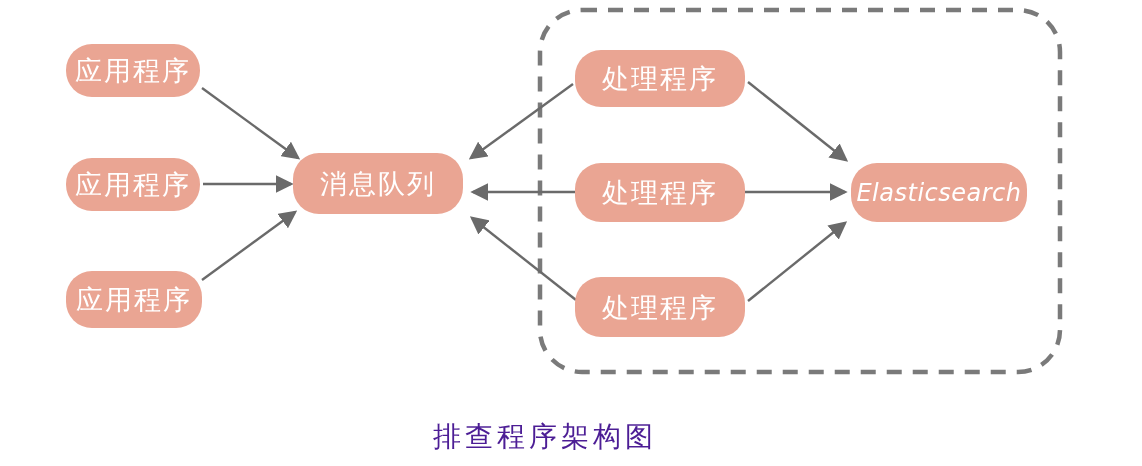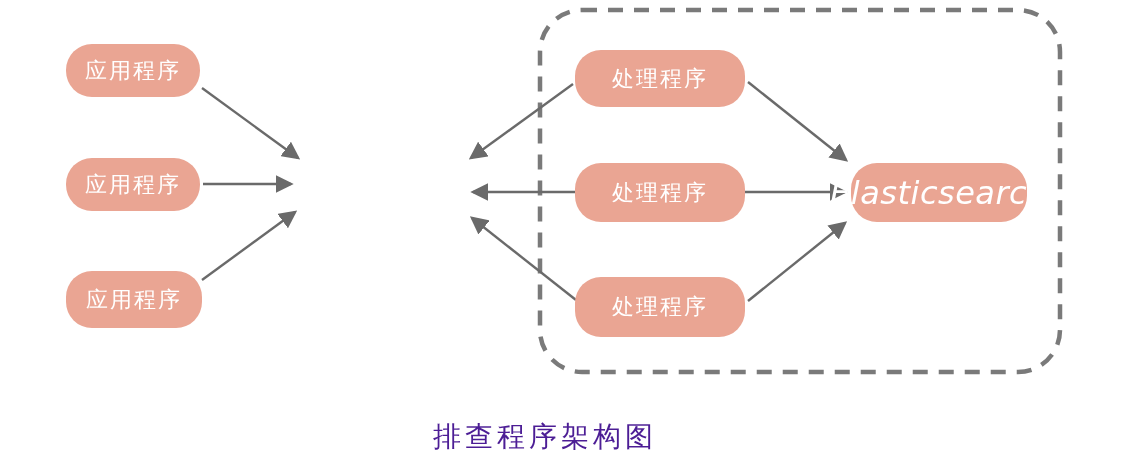--- a/index.html
+++ b/index.html
@@ -21,30 +21,30 @@
     background: #EAA593;
     color: #FFFFFF;
     border-radius: 26px;
     display: flex;
     align-items: center;
     justify-content: center;
     text-align: center;
     line-height: 1;
     user-select: none;
   }
-  .node.cjk { font-size: 22px; letter-spacing: 2px; }
+  .node.cjk { font-size: 27px; letter-spacing: 2px; }
   .node-app1 { left: 66px;  top: 44px;  width: 134px; height: 53px; }
   .node-app2 { left: 66px;  top: 158px; width: 134px; height: 53px; }
   .node-app3 { left: 66px;  top: 271px; width: 136px; height: 57px; }
   .node-mq   { left: 293px; top: 153px; width: 170px; height: 61px; font-size: 32px; }
   .node-h1   { left: 575px; top: 50px;  width: 170px; height: 57px; font-size: 31px; }
   .node-h2   { left: 575px; top: 163px; width: 170px; height: 59px; font-size: 31px; }
   .node-h3   { left: 575px; top: 277px; width: 170px; height: 60px; font-size: 31px; }
   .node-es   { left: 851px; top: 163px; width: 176px; height: 59px;
-               font-size: 32px; font-style: italic; letter-spacing: 0.5px; }
+               font-size: 24px; font-style: italic; letter-spacing: 0.5px; }
   .caption {
     position: absolute;
     left: 395px;
     top: 418px;
     width: 300px;
     text-align: center;
     font-size: 28px;
     letter-spacing: 4px;
     color: #4c1d95;
     user-select: none;
@@ -82,20 +82,23 @@
   <div class="node cjk node-app1">
     <span>应用程序</span>
   </div>
   <div class="node cjk node-app2">
     <span>应用程序</span>
   </div>
   <div class="node cjk node-app3">
     <span>应用程序</span>
   </div>
 
+  <div class="node cjk node-mq">
+    <span>消息队列</span>
+  </div>
 
   <div class="node cjk node-h1">
     <span>处理程序</span>
   </div>
   <div class="node cjk node-h2">
     <span>处理程序</span>
   </div>
   <div class="node cjk node-h3">
     <span>处理程序</span>
   </div>

